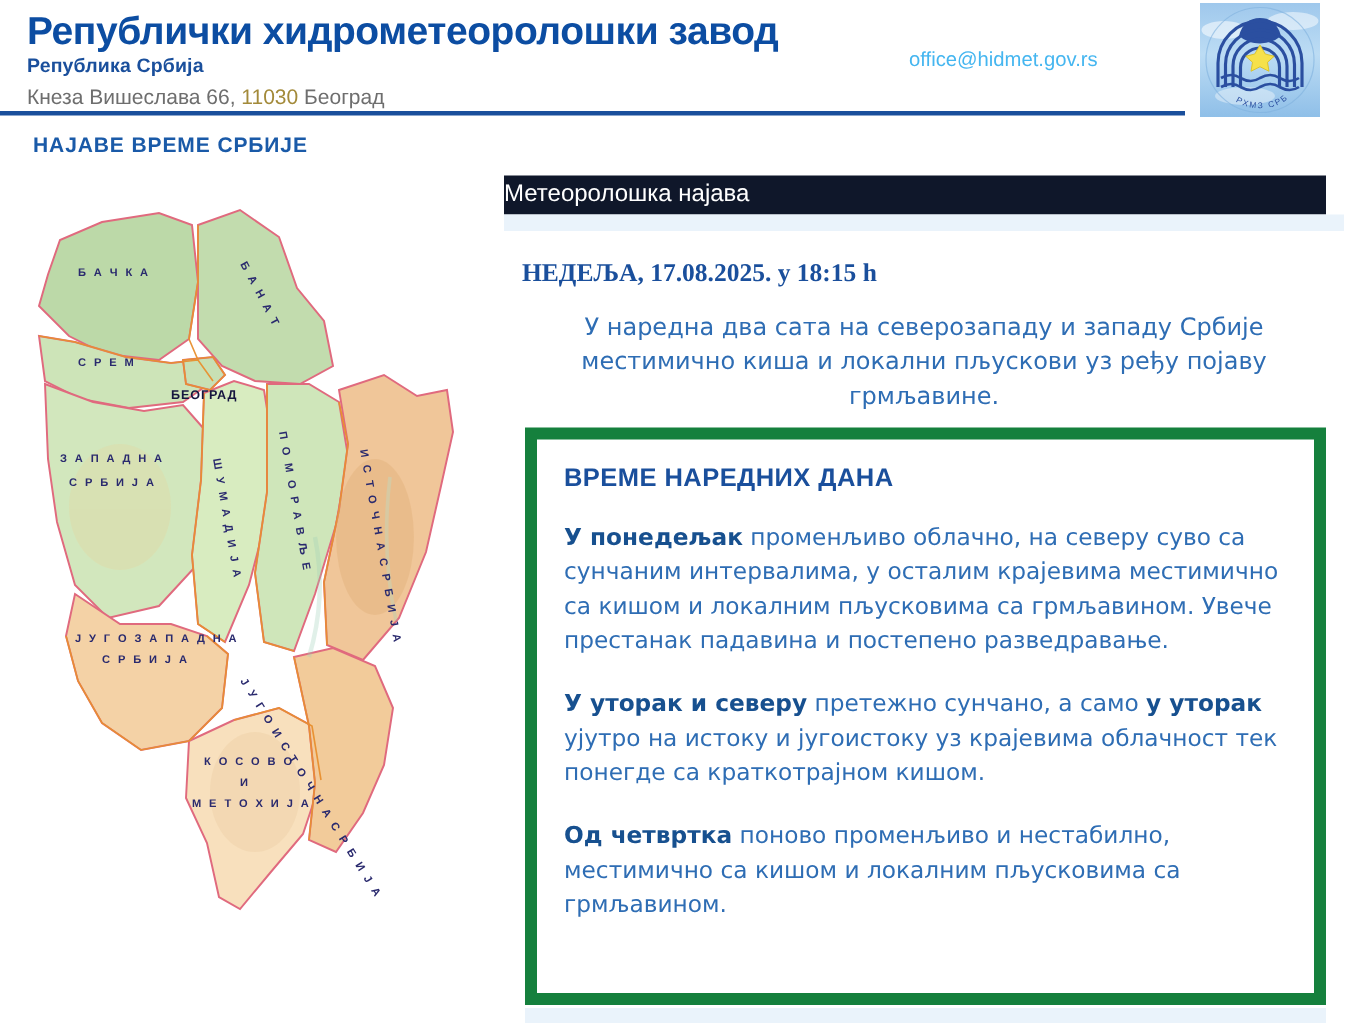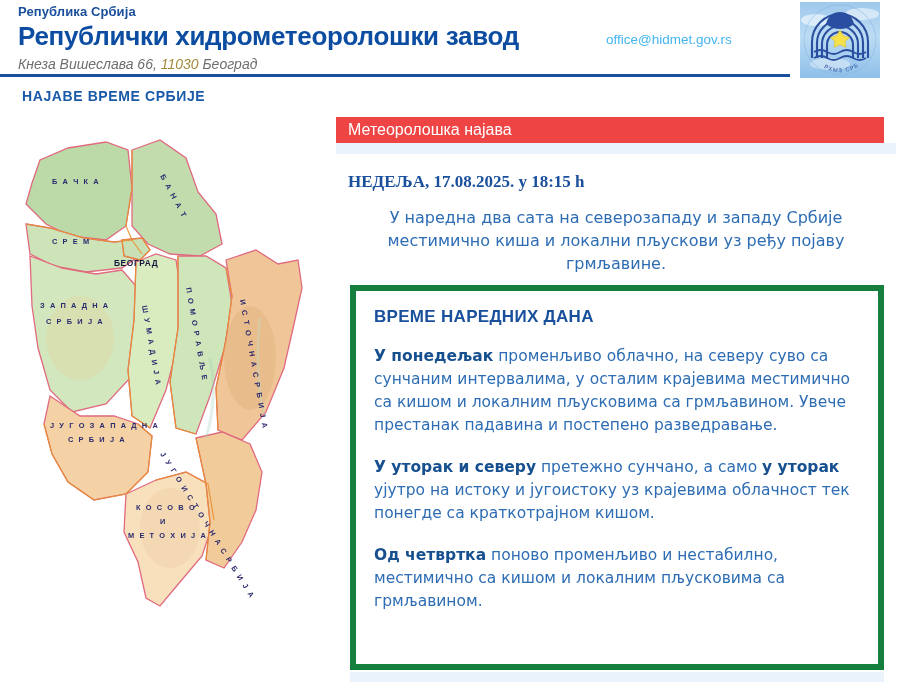--- a/index.html
+++ b/index.html
@@ -44,21 +44,20 @@
     margin: 1px 0 0 0;
     letter-spacing: -0.3px;
     font-family: "Liberation Sans", sans-serif;
   }
   #org-address {
     font-size: 14px;
     color: #6e6e6e;
     line-height: 18px;
     margin: 3px 0 0 0;
     font-family: "Liberation Sans", sans-serif;
-    font-style: italic;
   }
   #org-address .zip { color: #a38a3a; }
 
   #email-link {
     position: absolute;
     left: 606px;
     top: 32px;
     font-size: 13.5px;
     color: #45b6f0;
     text-decoration: none;
@@ -121,26 +120,26 @@
 
   
   #content {
     position: absolute;
     left: 336px;
     top: 117px;
     width: 560px;
     height: 565px;
   }
   #forecast-bar {
-    background: #ef4444;
+    background: #0f172a;
     color: #ffffff;
     font-size: 16px;
     height: 26px;
     line-height: 26px;
-    padding-left: 12px;
+    padding-left: 0;
     font-family: "Liberation Sans", sans-serif;
     width: 548px;
     box-sizing: border-box;
   }
   #bar-underline {
     height: 11px;
     background: #eaf3fb;
     width: 560px;
   }
   #announce-block {
@@ -162,21 +161,21 @@
     text-align: center;
   }
 
   
   #days-box {
     position: absolute;
     left: 14px;
     top: 168px;
     width: 534px;
     height: 385px;
-    border: 6px solid #15803d;
+    border: 8px solid #15803d;
     box-sizing: border-box;
     background: #ffffff;
     padding: 16px 18px 0 18px;
   }
   #days-title {
     font-size: 17px;
     font-weight: bold;
     color: #1a4f9c;
     letter-spacing: 0.3px;
     margin: 0 0 18px 0;
@@ -199,22 +198,22 @@
     height: 10px;
     background: #eaf3fb;
   }
 </style>
 </head>
 <body>
 
 <div id="header">
 
   <div id="header-text">
+    <div id="org-title">Републички хидрометеоролошки завод</div>
     <div id="org-country">Република Србија</div>
-    <div id="org-title">Републички хидрометеоролошки завод</div>
     <div id="org-address">
       <span>Кнеза Вишеслава 66,</span>
       <span class="zip">11030</span>
       <span>Београд</span>
     </div>
   </div>
 
   <a id="email-link" href="#">office@hidmet.gov.rs</a>
 
   <div id="logo">

